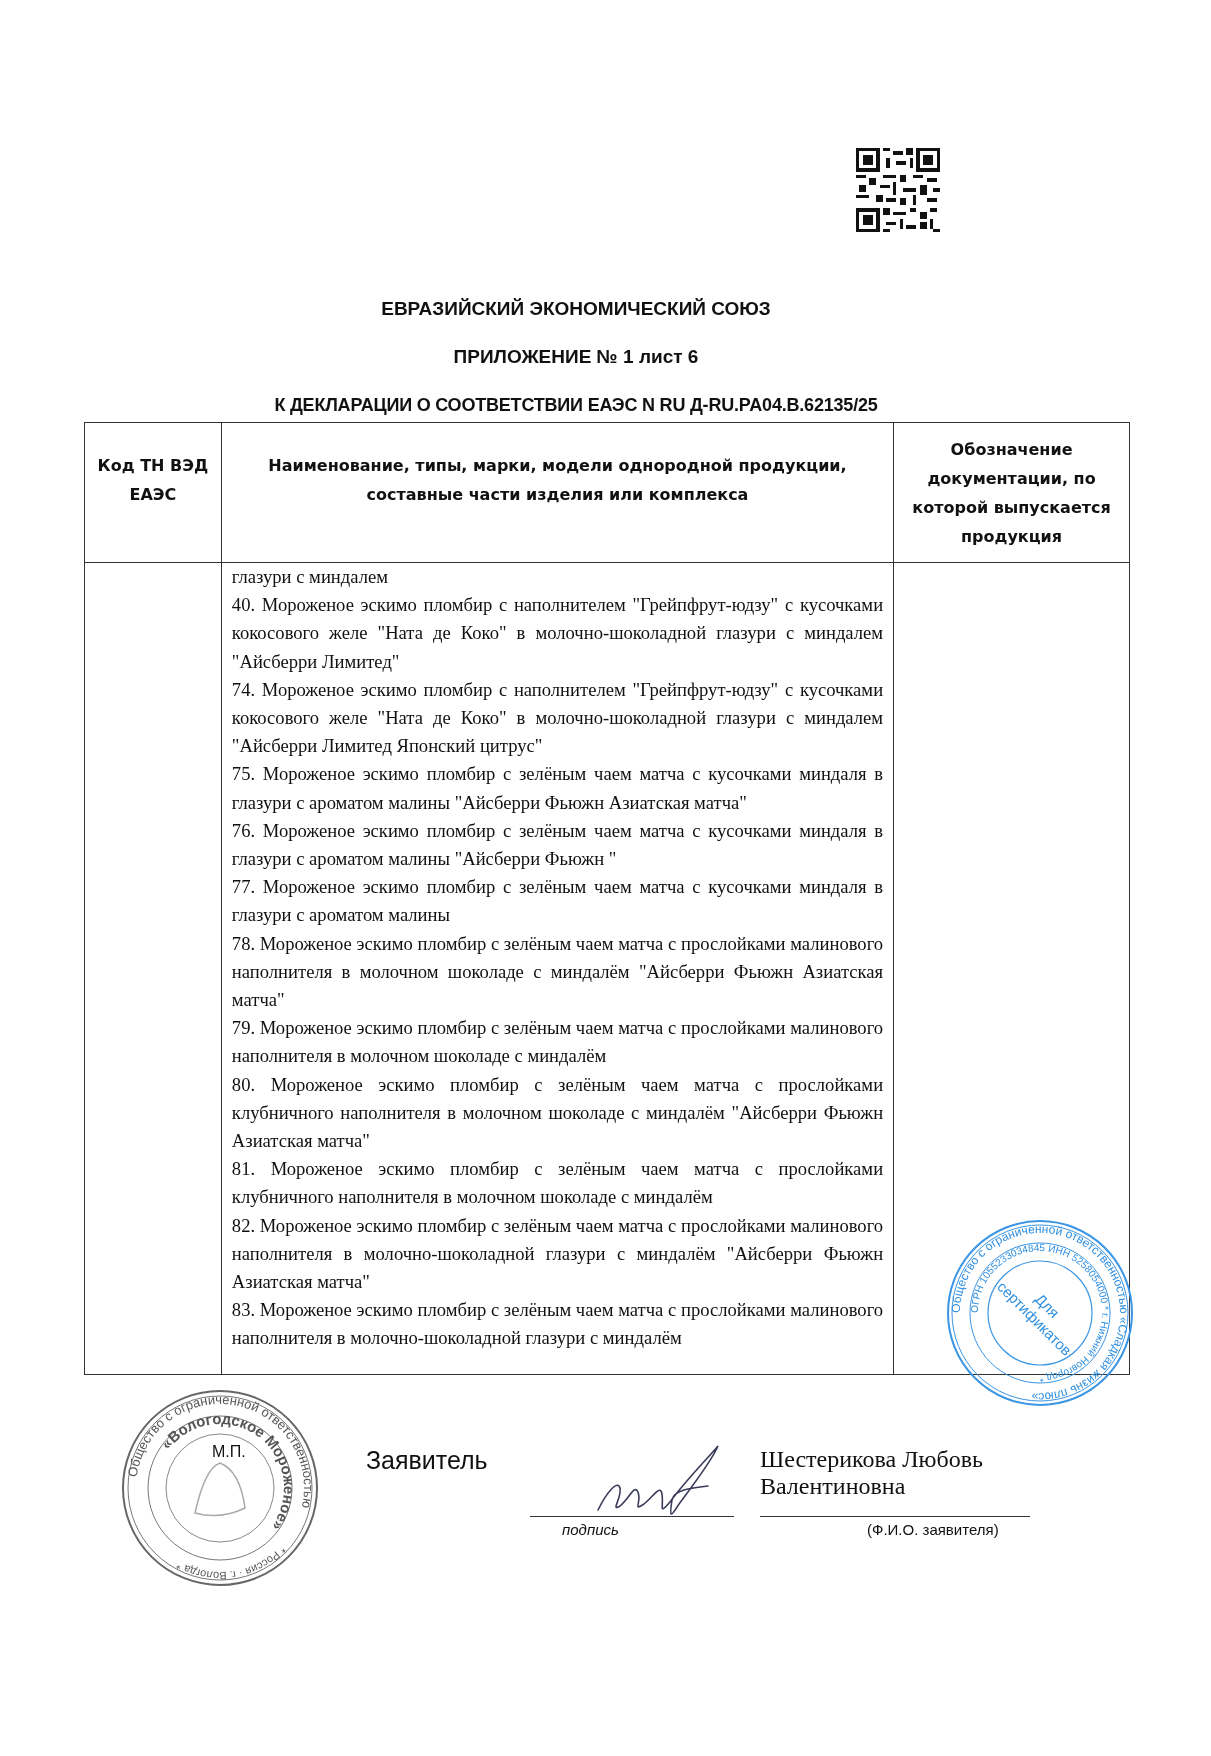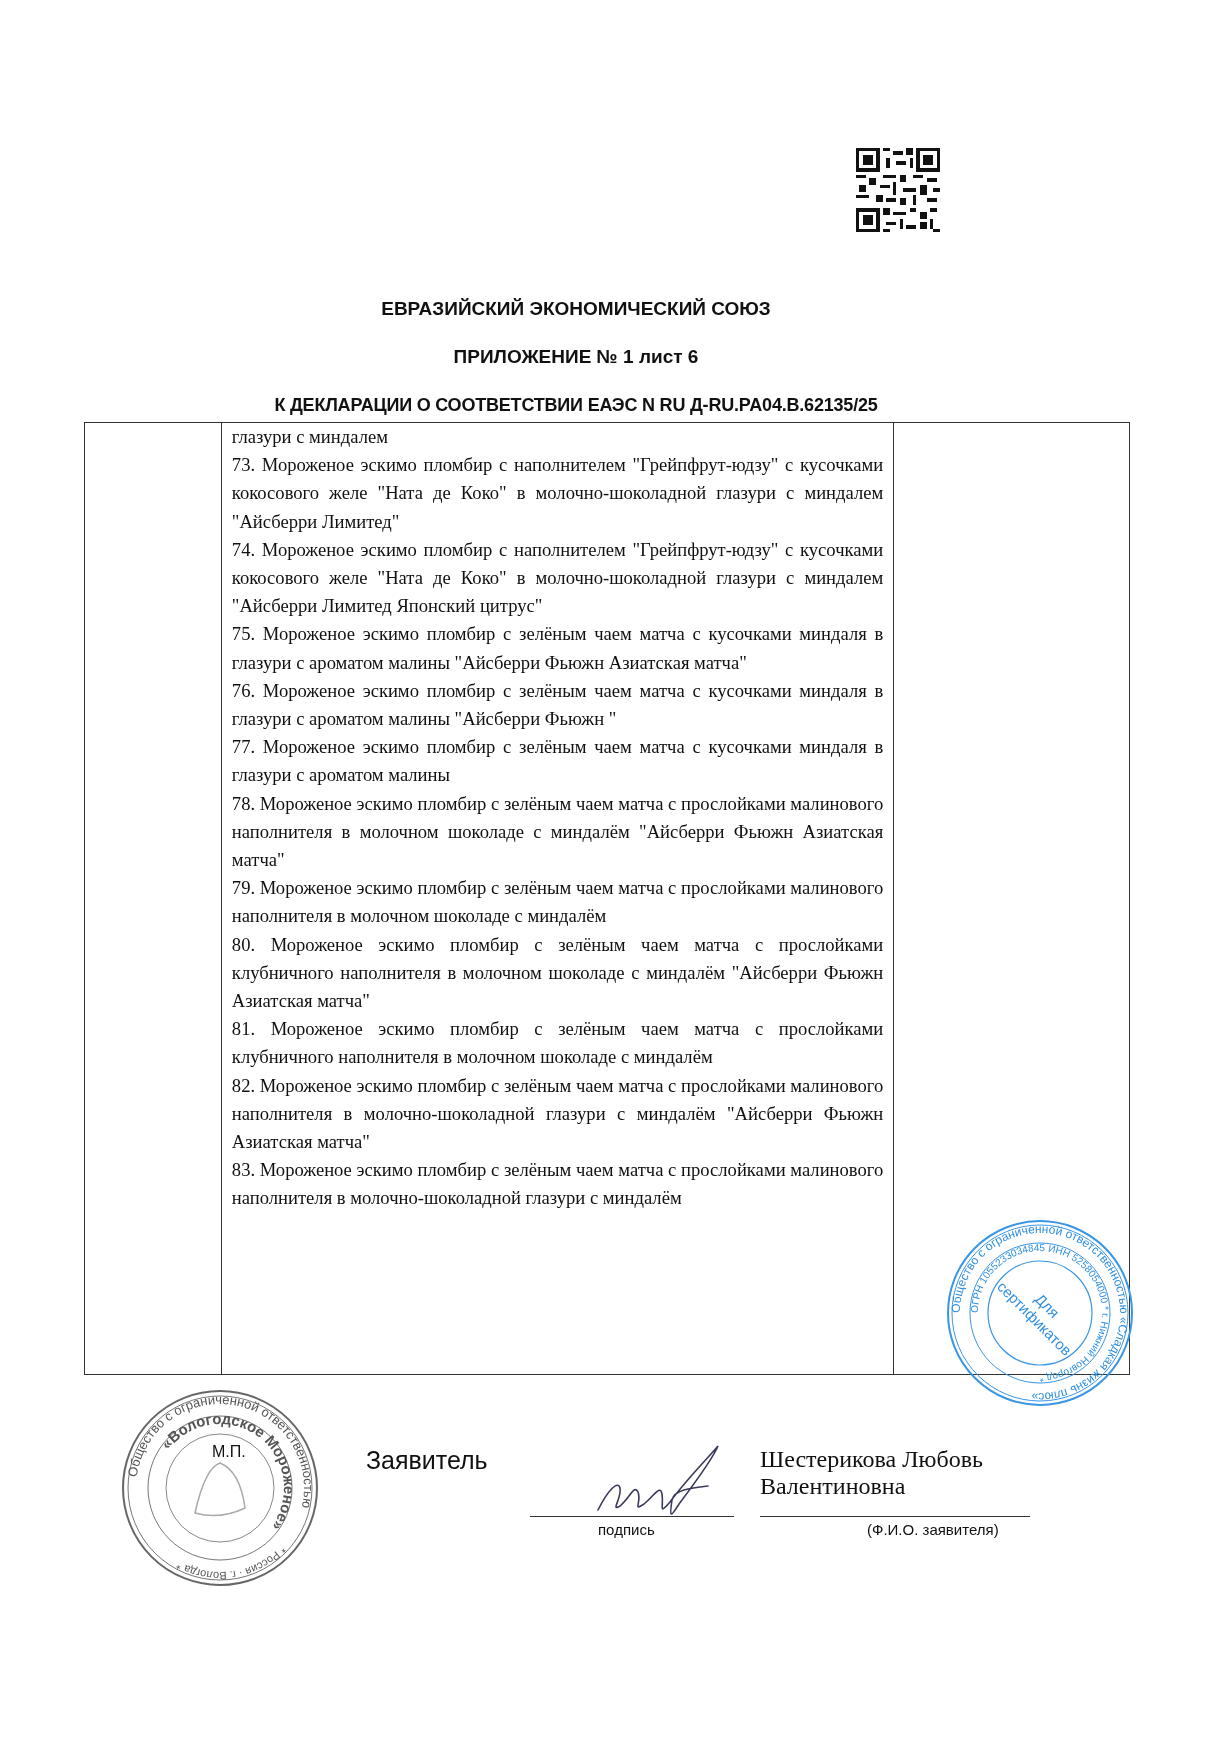--- a/index.html
+++ b/index.html
@@ -26,21 +26,21 @@
   .line-last { text-align: left; }
   .item { margin: 0; }
 
   .mp { position: absolute; left: 212px; top: 1443px; font-size: 16px; font-family: "Liberation Sans", sans-serif; }
   .applicant { position: absolute; left: 366px; top: 1446px; font-size: 25px; font-family: "Liberation Sans", sans-serif; }
   .name { position: absolute; left: 760px; top: 1446px; width: 275px; text-align: left; font-size: 24px; font-family: "Liberation Serif", serif; line-height: 27px; }
   .sig-line { position: absolute; top: 1516px; height: 1px; background: #333; }
   .sig-line.a { left: 530px; width: 204px; }
   .sig-line.b { left: 760px; width: 270px; }
   .sig-cap { position: absolute; top: 1521px; font-size: 15px; font-family: "Liberation Sans", sans-serif; }
-  .sig-cap.a { left: 598px; }
+  .sig-cap.a { left: 562px; font-style: italic; }
   .sig-cap.b { left: 820px; margin-left: 47px; }
   .signature { position: absolute; left: 590px; top: 1440px; width: 140px; height: 90px; }
 
   .stamp-left { position: absolute; left: 120px; top: 1388px; width: 200px; height: 200px; }
   .stamp-right { position: absolute; left: 945px; top: 1218px; width: 190px; height: 190px; }
 </style>
 </head>
 <body>
 
 <svg class="qr" viewBox="0 0 25 25" shape-rendering="crispEdges">
@@ -93,25 +93,30 @@
       <rect x="23" y="24" width="2" height="1"></rect>
   </g>
 </svg>
 
 <div class="title t1">ЕВРАЗИЙСКИЙ ЭКОНОМИЧЕСКИЙ СОЮЗ</div>
 <div class="title t2">ПРИЛОЖЕНИЕ № 1 лист 6</div>
 <div class="title t3">К ДЕКЛАРАЦИИ О СООТВЕТСТВИИ ЕАЭС N RU Д-RU.PA04.B.62135/25</div>
 
 <table class="decl">
   <tbody>
+      <tr class="head-row">
+    <th class="c1">Код ТН ВЭД ЕАЭС</th>
+    <th class="c2">Наименование, типы, марки, модели однородной продукции, составные части изделия или комплекса</th>
+    <th class="c3">Обозначение документации, по которой выпускается продукция</th>
+  </tr>
   <tr>
     <td class="c1"></td>
     <td class="c2 body">
       <p class="item line-last">глазури с миндалем</p>
-      <p class="item">73. Мороженое эскимо пломбир с наполнителем "Грейпфрут-юдзу" с кусочками кокосового желе "Ната де Коко" в молочно-шоколадной глазури с миндалем "Айсберри Лимитед"</p>
+      <p class="item">40. Мороженое эскимо пломбир с наполнителем "Грейпфрут-юдзу" с кусочками кокосового желе "Ната де Коко" в молочно-шоколадной глазури с миндалем "Айсберри Лимитед"</p>
       <p class="item">74. Мороженое эскимо пломбир с наполнителем "Грейпфрут-юдзу" с кусочками кокосового желе "Ната де Коко" в молочно-шоколадной глазури с миндалем "Айсберри Лимитед Японский цитрус"</p>
       <p class="item">75. Мороженое эскимо пломбир с зелёным чаем матча с кусочками миндаля в глазури с ароматом малины "Айсберри Фьюжн Азиатская матча"</p>
       <p class="item">76. Мороженое эскимо пломбир с зелёным чаем матча с кусочками миндаля в глазури с ароматом малины "Айсберри Фьюжн "</p>
       <p class="item">77. Мороженое эскимо пломбир с зелёным чаем матча с кусочками миндаля в глазури с ароматом малины</p>
       <p class="item">78. Мороженое эскимо пломбир с зелёным чаем матча с прослойками малинового наполнителя в молочном шоколаде с миндалём "Айсберри Фьюжн Азиатская матча"</p>
       <p class="item">79. Мороженое эскимо пломбир с зелёным чаем матча с прослойками малинового наполнителя в молочном шоколаде с миндалём</p>
       <p class="item">80. Мороженое эскимо пломбир с зелёным чаем матча с прослойками клубничного наполнителя в молочном шоколаде с миндалём "Айсберри Фьюжн Азиатская матча"</p>
       <p class="item">81. Мороженое эскимо пломбир с зелёным чаем матча с прослойками клубничного наполнителя в молочном шоколаде с миндалём</p>
       <p class="item">82. Мороженое эскимо пломбир с зелёным чаем матча с прослойками малинового наполнителя в молочно-шоколадной глазури с миндалём "Айсберри Фьюжн Азиатская матча"</p>
       <p class="item">83. Мороженое эскимо пломбир с зелёным чаем матча с прослойками малинового наполнителя в  молочно-шоколадной глазури с миндалём</p>

